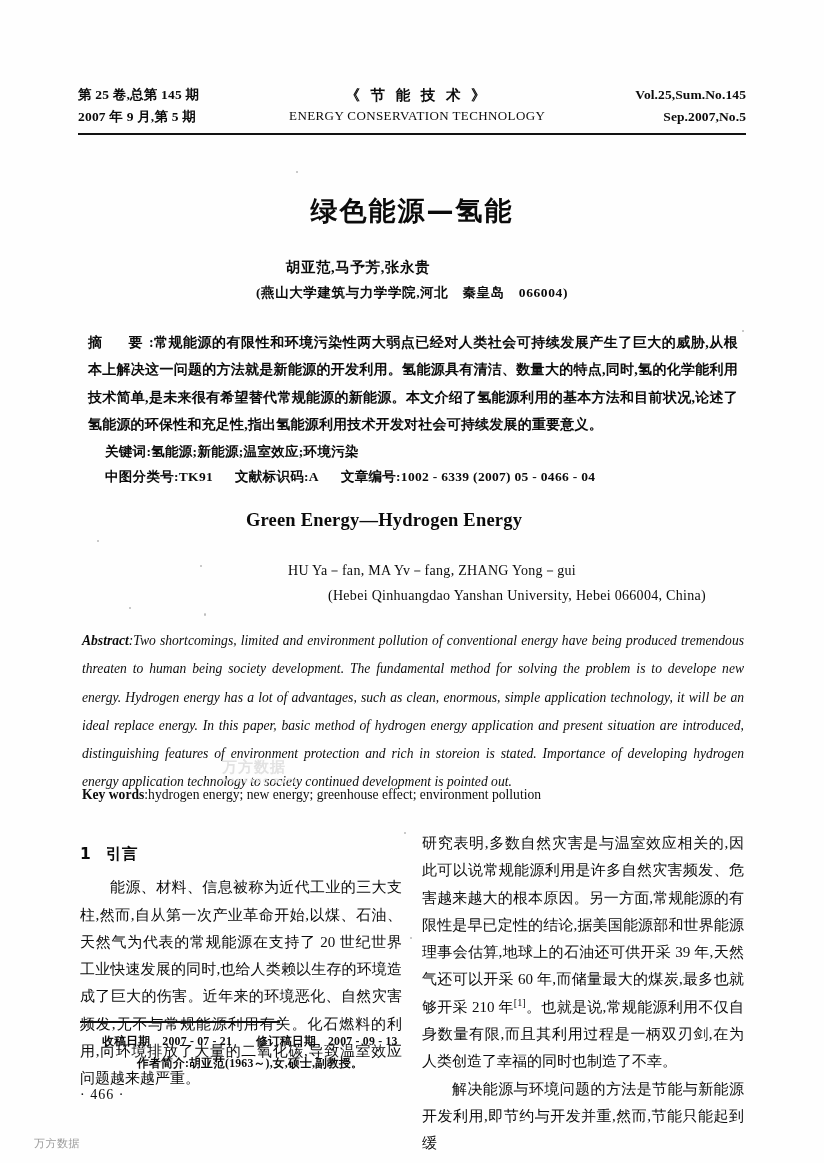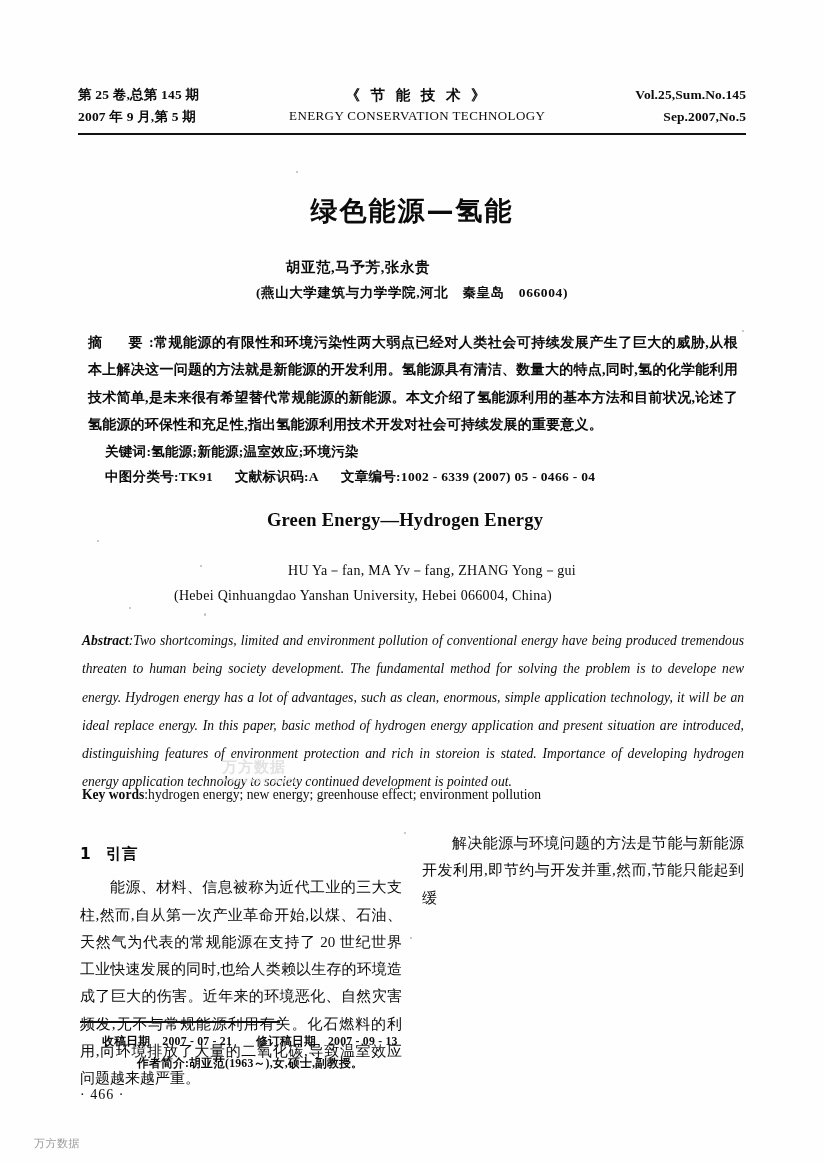--- a/index.html
+++ b/index.html
@@ -125,42 +125,41 @@
     top: 468px;
     font-size: 13.5px;
     font-weight: 700;
     letter-spacing: .3px;
   }
   .clc-cn .gap { display: inline-block; width: 22px; }
 
   
   .title-en {
     position: absolute;
-    left: 0; top: 510px;
+    left: 16px; top: 510px;
     width: 736px;
     text-align: center;
     font-size: 18.5px;
     font-weight: 700;
     letter-spacing: .2px;
-    padding-left: 37px;
   }
   .authors-en {
     position: absolute;
     left: 0; top: 562px;
     width: 824px;
     text-align: center;
     font-size: 14px;
     letter-spacing: .3px;
     padding-left: 20px;
   }
   .affil-en {
     position: absolute;
-    left: 10px; top: 588px;
+    left: 0; top: 588px;
     width: 706px;
-    text-align: center;
+    text-align: right;
     font-size: 14px;
     letter-spacing: .3px;
   }
 
   .abs-en {
     position: absolute;
     left: 82px;
     top: 627px;
     width: 662px;
     font-size: 13.6px;
@@ -317,20 +316,21 @@
   </div>
 
   <div class="col col-left">
     <div class="sec-head">
       <span class="num">1</span><span>引言</span>
     </div>
     <p class="body-p">能源、材料、信息被称为近代工业的三大支柱,然而,自从第一次产业革命开始,以煤、石油、天然气为代表的常规能源在支持了 20 世纪世界工业快速发展的同时,也给人类赖以生存的环境造成了巨大的伤害。近年来的环境恶化、自然灾害频发,无不与常规能源利用有关。化石燃料的利用,向环境排放了大量的二氧化碳,导致温室效应问题越来越严重。</p>
   </div>
 
   <div class="col col-right">
+    <p class="body-p noindent"><span>研究表明,多数自然灾害是与温室效应相关的,因此可以说常规能源利用是许多自然灾害频发、危害越来越大的根本原因。另一方面,常规能源的有限性是早已定性的结论,据美国能源部和世界能源理事会估算,地球上的石油还可供开采 39 年,天然气还可以开采 60 年,而储量最大的煤炭,最多也就够开采 210 年</span><sup>[1]</sup><span>。也就是说,常规能源利用不仅自身数量有限,而且其利用过程是一柄双刃剑,在为人类创造了幸福的同时也制造了不幸。</span></p>
     <p class="body-p">解决能源与环境问题的方法是节能与新能源开发利用,即节约与开发并重,然而,节能只能起到缓</p>
   </div>
 
   <div class="rule-foot"></div>
   <div class="footnote">
     <div>
       <span>收稿日期</span><span class="sp"></span><span>2007 - 07 - 21</span><span class="sp"></span><span class="sp"></span><span>修订稿日期</span><span class="sp"></span><span>2007 - 09 - 13</span>
     </div>
     <div>作者简介:胡亚范(1963～),女,硕士,副教授。</div>
   </div>

